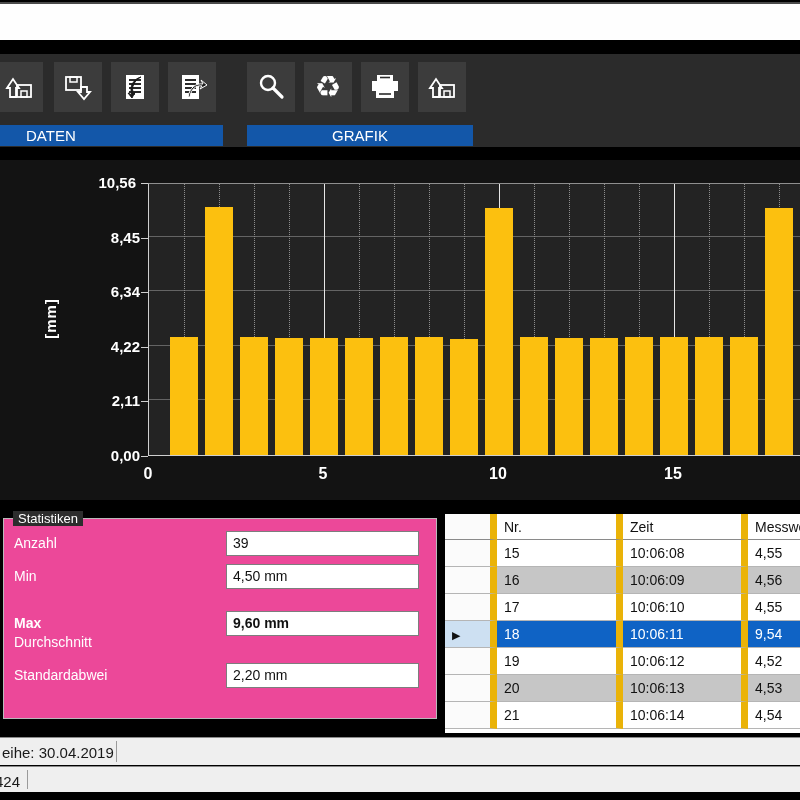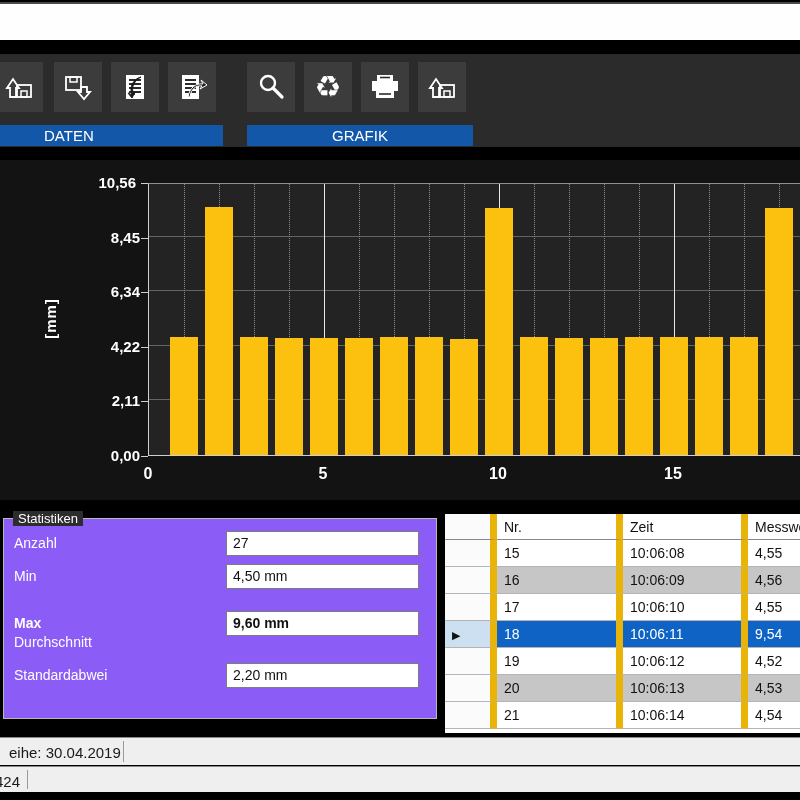--- a/index.html
+++ b/index.html
@@ -12,21 +12,21 @@
   .title-black { position:absolute; left:0; top:40px; width:800px; height:14px; background:#000; }
 
   
   .toolbar { position:absolute; left:0; top:54px; width:800px; height:93px; background:#2b2b2b; }
   .tb-btn { position:absolute; top:8px; width:48px; height:50px; background:#3c3c3c;
             display:flex; align-items:center; justify-content:center; color:#fff; }
   .tb-btn svg { display:block; }
   .recycle-glyph { font-size:30px; color:#fff; line-height:1; }
   .group-label { position:absolute; top:71px; height:21px; background:#1357a9; color:#fff;
                  font-size:15px; display:flex; align-items:center; }
-  .group-label.daten { left:0; width:223px; padding-left:44px; }
+  .group-label.daten { left:0; width:223px; padding-left:26px; }
   .group-label.grafik { left:247px; width:226px; justify-content:center; }
   .toolbar-gap { position:absolute; left:0; top:147px; width:800px; height:13px; background:#000; }
 
   
   .chart-section { position:absolute; left:0; top:160px; width:800px; height:340px; background:#131313; }
   .plot { position:absolute; left:148px; top:23px; width:652px; height:273px; background:#232323;
           border-left:1px solid #cfcfcf; border-bottom:1px solid #cfcfcf; border-top:1px solid #8f8f8f; }
   .hgrid { position:absolute; left:0; width:100%; height:0; border-top:1px solid #646464; }
   .vgrid-minor { position:absolute; top:0; height:100%; width:0; border-left:1px dotted #8d8d8d; }
   .vgrid-major { position:absolute; top:0; height:100%; width:0; border-left:1px solid #e6e6e6; }
@@ -34,21 +34,21 @@
   .ytick-label { position:absolute; width:60px; text-align:right; color:#fff; font-size:15px; font-weight:bold; }
   .ytick-mark { position:absolute; width:7px; height:0; border-top:1px solid #cfcfcf; }
   .xtick-label { position:absolute; top:305px; width:40px; text-align:center; color:#fff; font-size:16px; font-weight:bold; }
   .y-axis-title { position:absolute; left:30px; top:150px; color:#fff; font-size:15px; font-weight:bold;
                   transform:rotate(-90deg); transform-origin:center; letter-spacing:1px; }
 
   
   .bottom { position:absolute; left:0; top:505px; width:800px; height:232px; background:#000; }
 
   .stats-box { position:absolute; left:3px; top:13px; width:434px; height:201px;
-               background:#8b5cf6; border:1px solid #b9b9b9; }
+               background:#ec4899; border:1px solid #b9b9b9; }
   .stats-title { position:absolute; left:9px; top:-8px; background:#2d2d2d; padding:0 5px;
                  color:#fff; font-size:13px; }
   .stat-row { position:absolute; left:0; width:100%; height:26px; }
   .stat-label { position:absolute; left:10px; top:4px; color:#fff; font-size:14px;text-align:right; }
   .stat-value { position:absolute; left:222px; top:0; width:193px; height:25px; background:#fff;
                 border:1px solid #7d7d7d; color:#111; font-size:14px; padding:3px 0 0 6px;
                 font-family:"Liberation Sans", sans-serif; }
 
   .table-wrap { position:absolute; left:445px; top:9px; width:355px; height:219px; overflow:hidden;
                 background:#fff; }
@@ -230,21 +230,21 @@
         <div class="xtick-label" style="left: 652.96px;">15</div>
       </div>
   </div>
 
   <div class="bottom">
     <div class="stats-box">
       <div class="stats-title">Statistiken</div>
       <div id="stats-rows">
           <div class="stat-row" style="top: 12px;">
             <div class="stat-label">Anzahl</div>
-            <div class="stat-value">27</div>
+            <div class="stat-value">39</div>
           </div>
           <div class="stat-row" style="top: 45px;">
             <div class="stat-label">Min</div>
             <div class="stat-value">4,50 mm</div>
           </div>
           <div class="stat-row" style="top: 92px; font-weight: bold;">
             <div class="stat-label">Max</div>
             <div class="stat-value">9,60 mm</div>
           </div>
           <div class="stat-row" style="top: 111px;">
@@ -304,20 +304,20 @@
             <div class="tcell rowhdr"></div>
             <div class="tcell c-nr">21</div>
             <div class="tcell c-zeit">10:06:14</div>
             <div class="tcell c-mess">4,54</div>
           </div>
         </div>
     </div>
   </div>
 
   <div class="statusbar one">
-    <div class="status-panel" style="left:8px; width:116px;text-align:right;">eihe: 30.04.2019</div>
+    <div class="status-panel" style="left:1px; width:116px;text-align:right;">eihe: 30.04.2019</div>
   </div>
   <div class="statusbar two">
     <div class="status-panel" style="left:-6px; width:34px;">424</div>
   </div>
   <div class="footer-black"></div>
 
 </div>
 
 </body></html>

